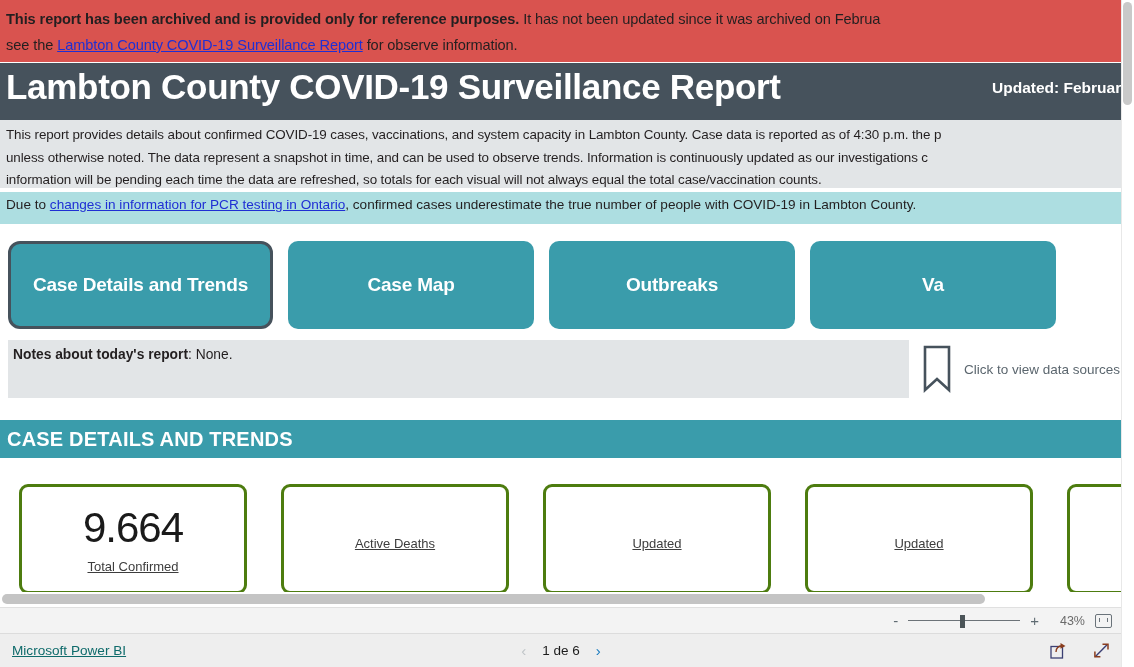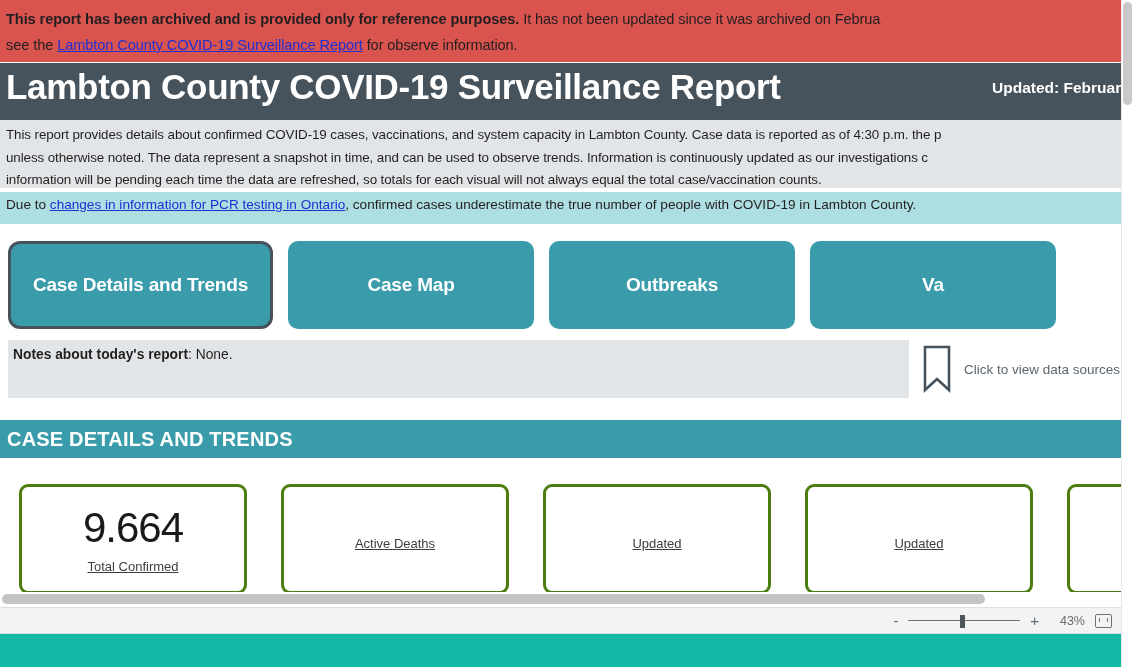--- a/index.html
+++ b/index.html
@@ -474,18 +474,40 @@
     <span class="zoom-minus">-</span>
     <div class="zoom-slider">
       <div class="rail"></div>
       <div class="knob"></div>
     </div>
     <span class="zoom-plus">+</span>
     <span class="zoom-pct">43%</span>
     <div class="fit-icon"></div>
   </div>
 
+  <div class="bottom-bar">
+    <a class="pbi-link" href="#">Microsoft Power BI</a>
+
+    <div class="pager">
+      <span class="arrow disabled">‹</span>
+      <span class="pagetext">1 de 6</span>
+      <span class="arrow">›</span>
+    </div>
+
+    <div class="bottom-icons">
+      <svg class="icon-btn" width="17" height="17" viewBox="0 0 17 17">
+        <rect x="1" y="4.5" width="11.5" height="11.5" fill="none" stroke="#3b3f73" stroke-width="1.3"></rect>
+        <path d="M6 10 C6 5.5 9 4 12.5 3.8" fill="none" stroke="#8a3d1e" stroke-width="1.4"></path>
+        <path d="M10.5 1 L15.5 3.9 L10.5 6.8 Z" fill="#8a3d1e"></path>
+      </svg>
+      <svg class="icon-btn" width="17" height="17" viewBox="0 0 17 17">
+        <path d="M2.2 14.8 L14.3 2.4" stroke="#3b3f73" stroke-width="1.4" fill="none"></path>
+        <path d="M9.5 2.2 L15 2.2 L15 7.6" stroke="#8a3d1e" stroke-width="1.5" fill="none"></path>
+        <path d="M7.4 14.8 L1.9 14.8 L1.9 9.4" stroke="#8a3d1e" stroke-width="1.5" fill="none"></path>
+      </svg>
+    </div>
+  </div>
 
   <div class="v-scroll-track">
     <div class="v-scroll-thumb"></div>
   </div>
 
 </div>
 
 </body></html>

